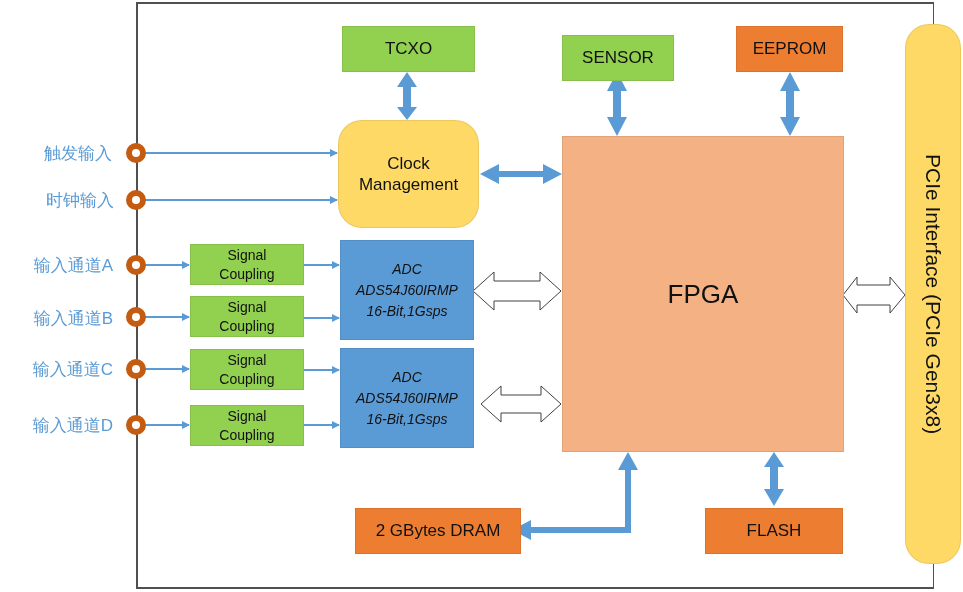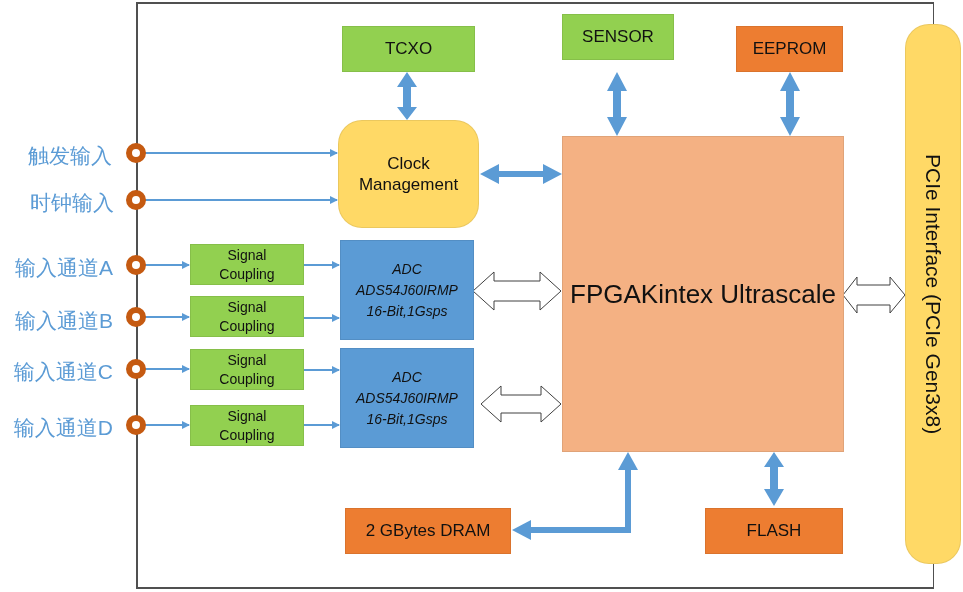--- a/index.html
+++ b/index.html
@@ -8,21 +8,21 @@
   .abs { position: absolute; box-sizing: border-box; }
   .board { left: 136px; top: 2px; width: 798px; height: 587px;
            border: 2px solid #505050; border-right-width: 1.5px; }
   .box { display: flex; align-items: center; justify-content: center; text-align: center;
          color: #111; line-height: 1.25; border: 1px solid rgba(0,0,0,0.08); }
   .green { background: #92d050; }
   .orange { background: #ed7d31; }
   .yellow { background: #ffd966; border-radius: 24px; }
   .blue { background: #5b9bd5; font-style: italic; }
   .salmon { background: #f4b183; }
-  .lbl { color: #5b9bd5; font-size: 21px; white-space: nowrap; text-align: right; }
+  .lbl { color: #5b9bd5; font-size: 17px; white-space: nowrap; text-align: right; }
   .ring { width: 20px; height: 20px; border-radius: 50%; background: #fff;
           border: 6px solid #c55a11; }
   svg.overlay { position: absolute; left: 0; top: 0; }
   .vtext { writing-mode: vertical-rl; font-size: 21px; color: #111; white-space: nowrap; }
 </style>
 </head>
 <body>
 
 <div class="abs board"></div>
 
@@ -87,21 +87,21 @@
 
 <div class="abs lbl" style="left:0; width:113px; top:358px;">输入通道C</div>
 <div class="abs ring" style="left:126px; top:359px;"></div>
 
 <div class="abs lbl" style="left:0; width:113px; top:414px;">输入通道D</div>
 <div class="abs ring" style="left:126px; top:415px;"></div>
 
 <div class="abs box green" style="left:342px; top:26px; width:133px; height:46px; font-size:17px;">
   <span>TCXO</span>
 </div>
-<div class="abs box green" style="left:562px; top:14px; width:112px; height:46px; font-size:17px;">
+<div class="abs box green" style="left:562px; top:35px; width:112px; height:46px; font-size:17px;">
   <span>SENSOR</span>
 </div>
 <div class="abs box orange" style="left:736px; top:26px; width:107px; height:46px; font-size:17px;">
   <span>EEPROM</span>
 </div>
 
 <div class="abs box yellow" style="left:338px; top:120px; width:141px; height:108px; font-size:17px; flex-direction:column;">
   <span>Clock</span>
   <span>Management</span>
 </div>
@@ -129,24 +129,23 @@
   <span>16-Bit,1Gsps</span>
 </div>
 <div class="abs box blue" style="left:340px; top:348px; width:134px; height:100px; font-size:14px; flex-direction:column; line-height:1.5;">
   <span>ADC</span>
   <span>ADS54J60IRMP</span>
   <span>16-Bit,1Gsps</span>
 </div>
 
 <div class="abs box salmon" style="left:562px; top:136px; width:282px; height:316px; font-size:26px; flex-direction:row; line-height:1.4;">
   <span>FPGA</span>
-  <span>Kintex Ultrascale</span>
 </div>
 
-<div class="abs box orange" style="left:345px; top:508px; width:166px; height:46px; font-size:17px;text-align:right;">
+<div class="abs box orange" style="left:355px; top:508px; width:166px; height:46px; font-size:17px;text-align:right;">
   <span>2 GBytes DRAM</span>
 </div>
 <div class="abs box orange" style="left:705px; top:508px; width:138px; height:46px; font-size:17px;">
   <span>FLASH</span>
 </div>
 
 <div class="abs box yellow" style="left:905px; top:24px; width:56px; height:540px;">
   <span class="vtext">PCIe Interface (PCIe Gen3x8)</span>
 </div>
 

